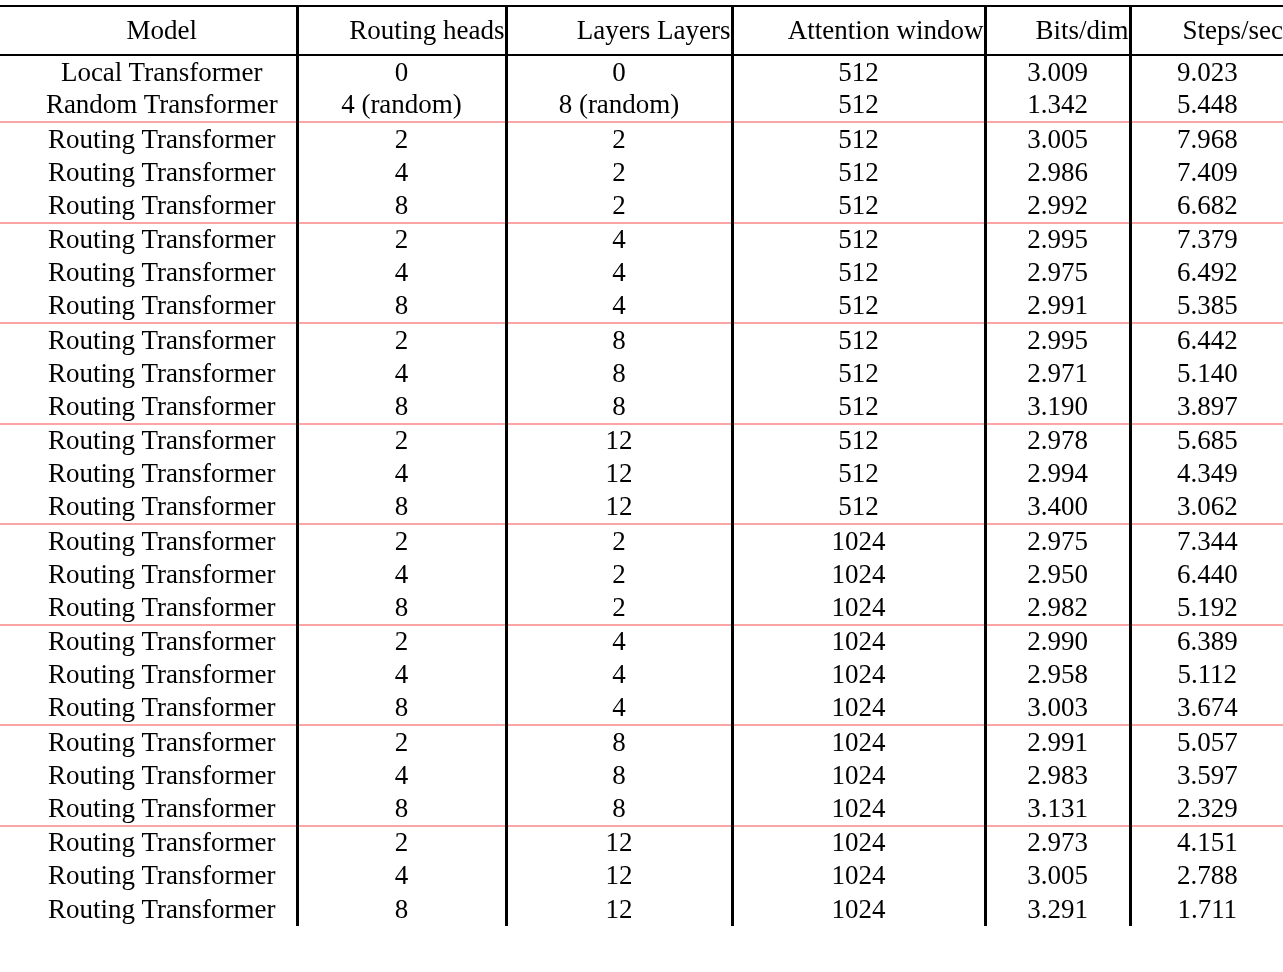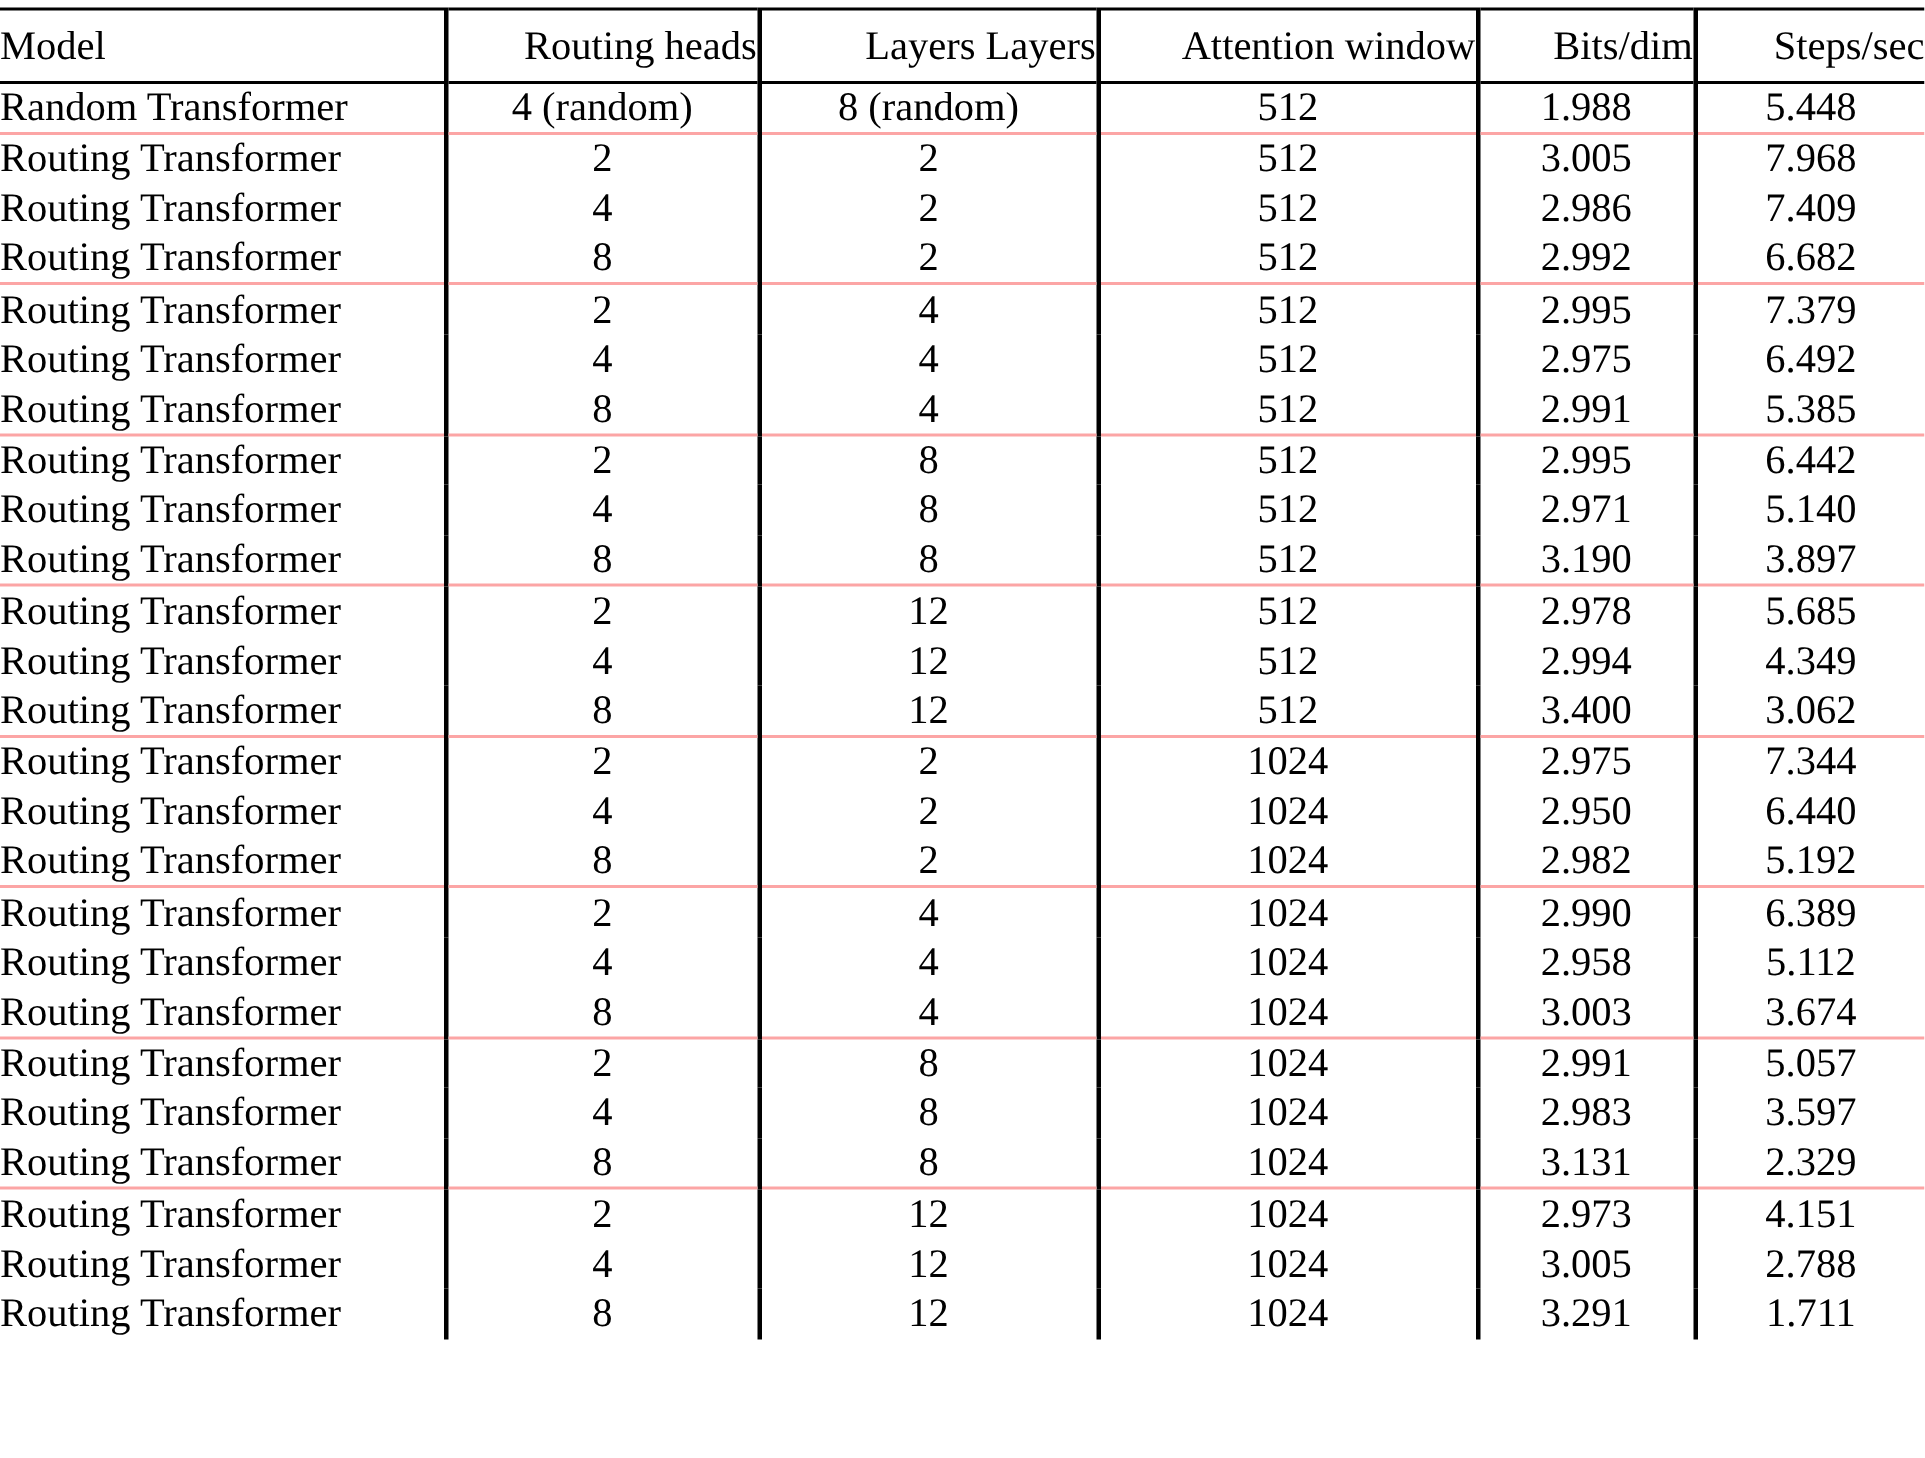--- a/index.html
+++ b/index.html
@@ -46,21 +46,22 @@
   
   th.col1, td.col1,
   th.col2, td.col2,
   th.col3, td.col3,
   th.col4, td.col4,
   th.col5, td.col5 {
     border-left: 3px solid #000000;
   }
   
   th.col0, td.col0 {
-    text-align: left;
+    text-align: center;
+    padding-left: 28px;
   }
   
   tbody.group-sep {
     border-top: 2px solid #fca5a5;
   }
 </style>
 </head>
 <body>
 
 <table class="results">
@@ -77,25 +78,33 @@
         <th class="col0">Model</th>
         <th class="col1">Routing heads</th>
         <th class="col2">Layers Layers</th>
         <th class="col3">Attention window</th>
         <th class="col4">Bits/dim</th>
         <th class="col5">Steps/sec</th>
       </tr>
   </thead>
 <tbody>
       <tr>
+        <td class="col0">Local Transformer</td>
+        <td class="col1">0</td>
+        <td class="col2">0</td>
+        <td class="col3">512</td>
+        <td class="col4">3.009</td>
+        <td class="col5">9.023</td>
+      </tr>
+      <tr>
         <td class="col0">Random Transformer</td>
         <td class="col1">4 (random)</td>
         <td class="col2">8 (random)</td>
         <td class="col3">512</td>
-        <td class="col4">1.988</td>
+        <td class="col4">1.342</td>
         <td class="col5">5.448</td>
       </tr>
     </tbody>
     <tbody class="group-sep">
       <tr>
         <td class="col0">Routing Transformer</td>
         <td class="col1">2</td>
         <td class="col2">2</td>
         <td class="col3">512</td>
         <td class="col4">3.005</td>

